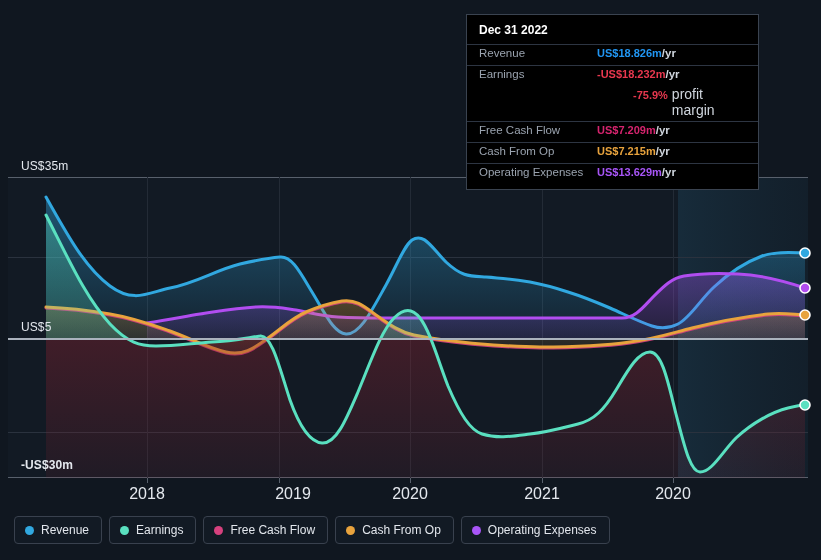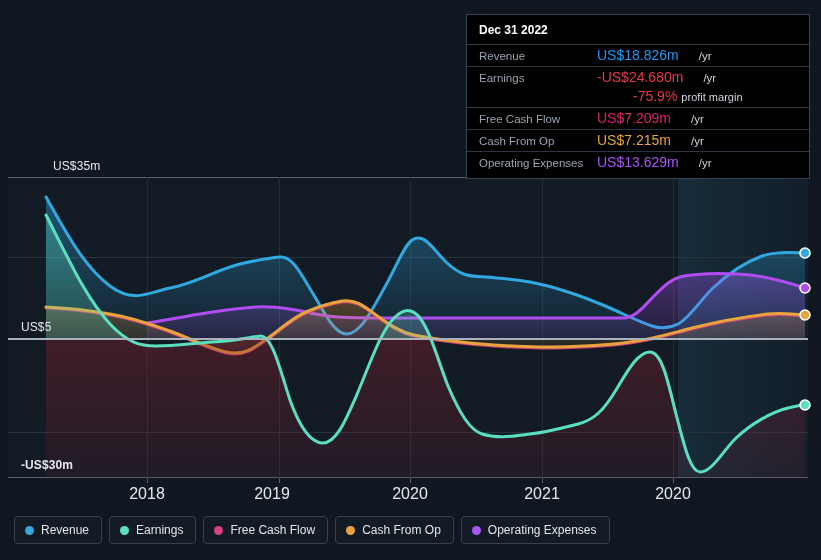--- a/index.html
+++ b/index.html
@@ -34,39 +34,39 @@
   }
 
   
   .axis-label {
     position: absolute;
     font-size: 12px;
     color: #e4e8ee;
     letter-spacing: 0.1px;
     white-space: nowrap;
   }
-  #y-label-top   { left: 21px; top: 159px; margin-left: 32px; }
+  #y-label-top   { left: 21px; top: 159px; }
   #y-label-zero  { left: 21px; top: 320px; }
   #y-label-bot   { left: 21px; top: 458px; font-weight: bold; }
 
   .x-tick-label {
     position: absolute;
     top: 485px;
     font-size: 16px;
     color: #e4e8ee;
     transform: translateX(-50%);
     white-space: nowrap;
   }
 
   
   #tooltip {
     position: absolute;
     left: 466px;
     top: 14px;
-    width: 344px;
+    width: 293px;
     background: #000000;
     border: 1px solid #3a4350;
     box-sizing: border-box;
     padding: 7px 0 5px 0;
   }
   #tooltip-date {
     font-size: 12px;
     font-weight: bold;
     color: #ffffff;
     padding: 1px 12px 7px 12px;
@@ -80,32 +80,32 @@
   }
   .tt-row.no-border { border-top: none; padding-top: 0; padding-left: 48px; }
   .tt-label {
     width: 118px;
     flex: 0 0 118px;
     font-size: 11.5px;
     color: #9aa3af;
     white-space: nowrap;
   }
   .tt-value {
-    font-size: 14px;
-    font-weight: normal;
+    font-size: 11px;
+    font-weight: bold;
     white-space: nowrap;
   }
   .tt-unit {
     font-size: 11.5px;
     color: #cfd5dd;
-    margin-left: 20px;
-    font-weight: normal;
+    margin-left: 0;
+    font-weight: bold;
   }
   .tt-sub {
-    font-size: 11px;
+    font-size: 14px;
     color: #cfd5dd;
     margin-left: 4px;
     font-weight: normal;
   }
 
   
   #legend {
     position: absolute;
     left: 14px;
     top: 516px;
@@ -231,37 +231,37 @@
       <line x1="542.5" y1="478" x2="542.5" y2="483"></line>
       <line x1="673.5" y1="478" x2="673.5" y2="483"></line>
     </g>
   </svg>
 
   <div class="axis-label" id="y-label-top">US$35m</div>
   <div class="axis-label" id="y-label-zero">US$5</div>
   <div class="axis-label" id="y-label-bot">-US$30m</div>
 
   <div class="x-tick-label" style="left:147px">2018</div>
-  <div class="x-tick-label" style="left:272px">2019</div>
+  <div class="x-tick-label" style="left:293px">2019</div>
   <div class="x-tick-label" style="left:410px">2020</div>
   <div class="x-tick-label" style="left:542px">2021</div>
   <div class="x-tick-label" style="left:673px">2020</div>
 
   <div id="tooltip">
     <div id="tooltip-date">Dec 31 2022</div>
 
     <div class="tt-row">
       <span class="tt-label">Revenue</span>
       <span class="tt-value" style="color:#2196f3">US$18.826m</span>
       <span class="tt-unit">/yr</span>
     </div>
 
     <div class="tt-row">
       <span class="tt-label">Earnings</span>
-      <span class="tt-value" style="color:#e8384f">-US$24.680m</span>
+      <span class="tt-value" style="color:#e8384f">-US$18.232m</span>
       <span class="tt-unit">/yr</span>
     </div>
 
     <div class="tt-row no-border">
       <span class="tt-label"></span>
       <span class="tt-value" style="color:#e8384f">-75.9%</span>
       <span class="tt-sub">profit margin</span>
     </div>
 
     <div class="tt-row">

